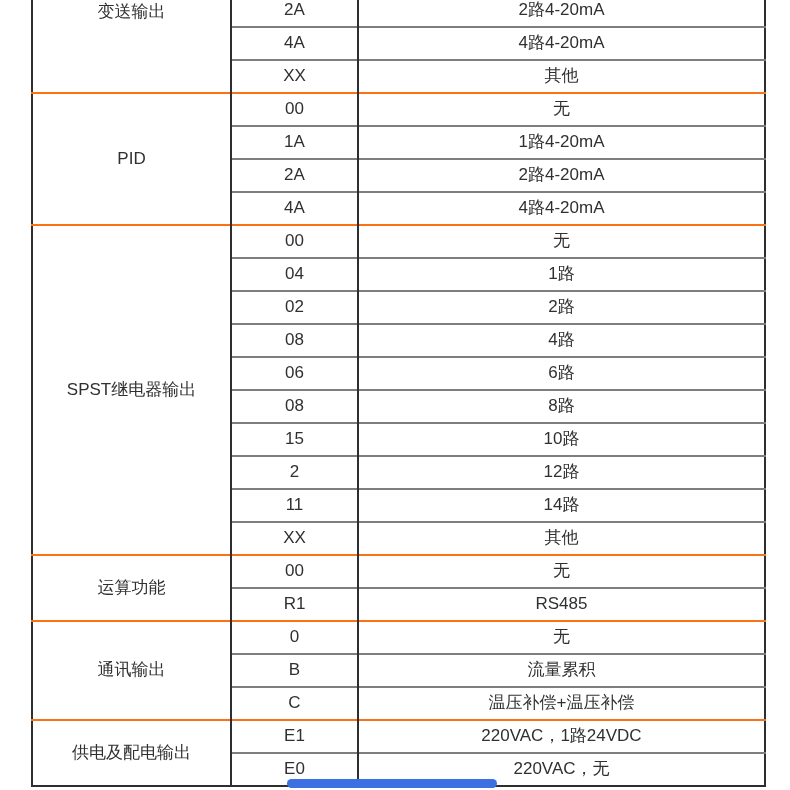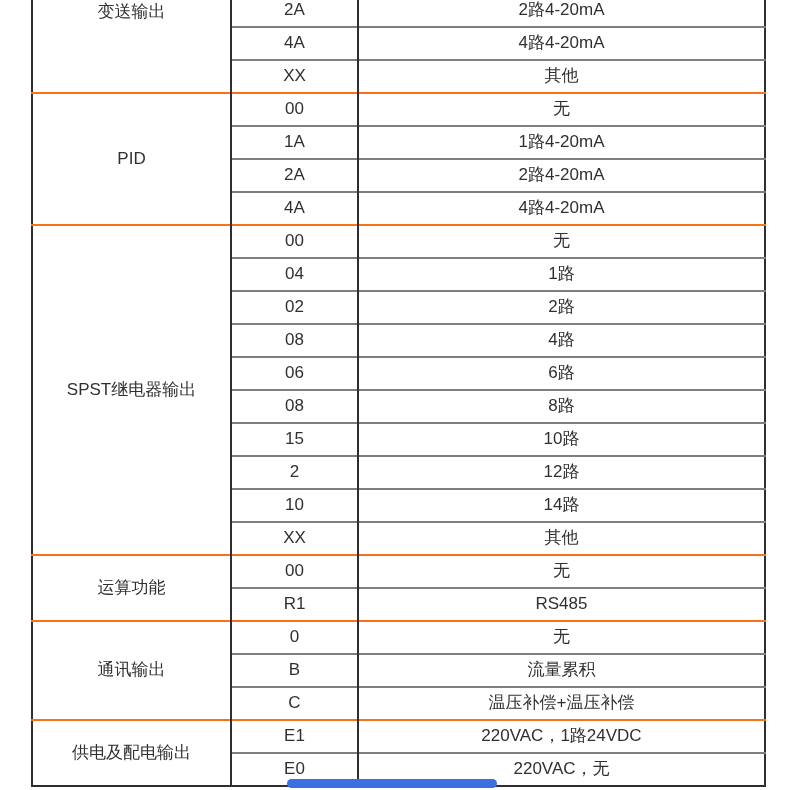--- a/index.html
+++ b/index.html
@@ -113,21 +113,21 @@
         </tr>
         <tr class="sub">
           <td class="code">15</td>
           <td class="desc">10路</td>
         </tr>
         <tr class="sub">
           <td class="code">2</td>
           <td class="desc">12路</td>
         </tr>
         <tr class="sub">
-          <td class="code">10</td>
+          <td class="code">11</td>
           <td class="desc">14路</td>
         </tr>
         <tr class="sub">
           <td class="code">XX</td>
           <td class="desc">其他</td>
         </tr>
         <tr class="sec">
           <td class="cat" rowspan="2">运算功能</td>
           <td class="code">00</td>
           <td class="desc">无</td>

